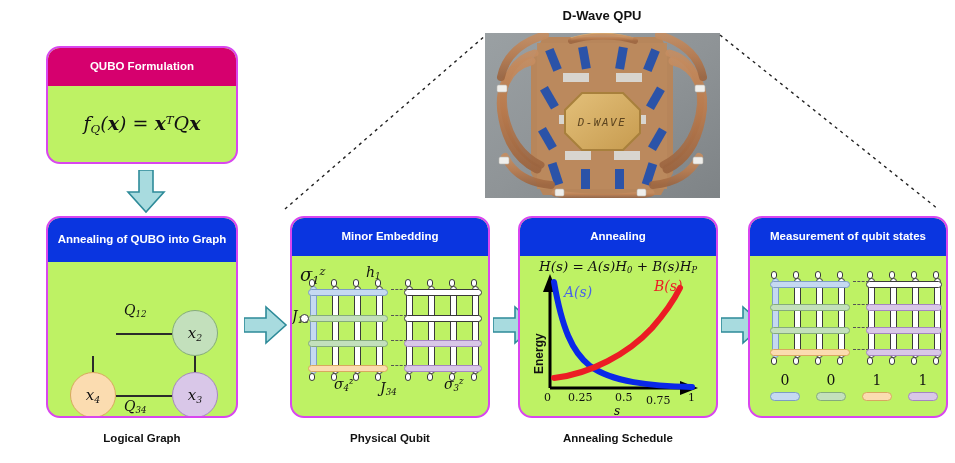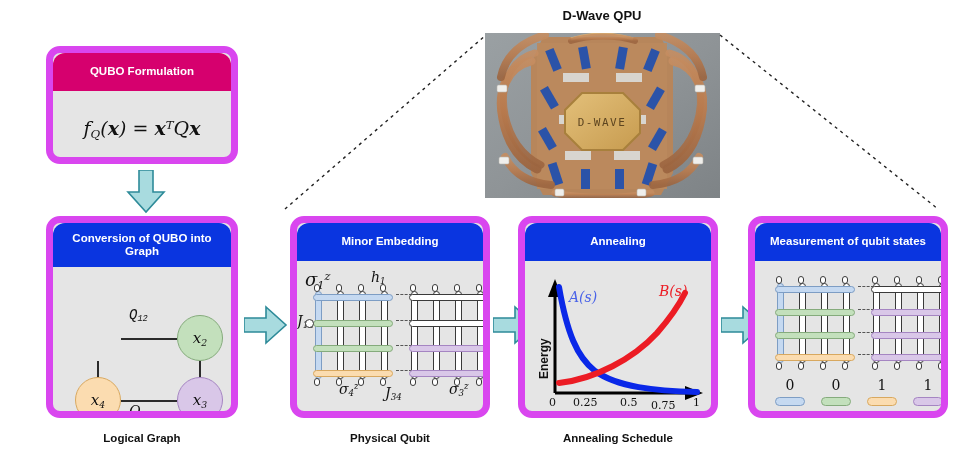--- a/index.html
+++ b/index.html
@@ -8,23 +8,23 @@
     width: 955px; height: 463px;
     background: #ffffff;
     font-family: "Liberation Sans", sans-serif;
     overflow: hidden;
   }
   #root { position: relative; width: 955px; height: 463px; }
 
   
   .panel {
     position: absolute;
-    border: 7px solid #d946ef;
+    border: 2px solid #d946ef;
     border-radius: 14px;
-    background: #e5e5e5;
+    background: #bef264;
     overflow: hidden;
   }
   .panel-head {
     height: 38px;
     display: flex; align-items: center; justify-content: center;
     text-align: center;
     color: #ffffff;
     font-weight: bold;
     font-size: 11.5px;
     line-height: 1.15;
@@ -123,21 +123,21 @@
     border-radius: 5px;
     border: 1px solid #666;
   }
 
   
   .qpu-title {
     position: absolute;
     font-weight: bold; font-size: 13px; color: #111;
     text-align: center;
   }
-  .qpu-img { position: absolute; overflow: hidden; background: #3b82f6; }
+  .qpu-img { position: absolute; overflow: hidden; background: #3b82f6; font-style: italic; }
   .dotline { position: absolute; }
 </style>
 </head>
 <body>
 
 <div id="root">
 
   <div class="qpu-title" style="left:512px; top:8px; width:180px;">D-Wave QPU</div>
 
   <div class="qpu-img" style="left:485px; top:33px; width:235px; height:165px;">
@@ -230,38 +230,38 @@
         <span>f</span><span class="sub">Q</span><span>(</span><span style="font-weight:bold;">x</span><span>) = </span><span style="font-weight:bold;">x</span><span class="sup">T</span><span>Q</span><span style="font-weight:bold;">x</span>
       </div>
     </div>
   </div>
 
   <svg class="arrow-d" style="left:126px; top:170px;" width="40" height="44">
     <polygon points="13,0 27,0 27,22 38,22 20,42 2,22 13,22" fill="#a8dbdf" stroke="#2e8b99" stroke-width="1.6"></polygon>
   </svg>
 
   <div class="panel" style="left:46px; top:216px; width:192px; height:202px;">
-    <div class="panel-head head-blue" style="height:44px;">Conversion of QUBO into Graph</div>
+    <div class="panel-head head-blue" style="height:44px;">Annealing of QUBO into Graph</div>
     <div class="panel-body" style="height:156px;">
       <div class="edge" style="left:68px; top:71px; width:56px; height:2px;"></div>
       <div class="edge" style="left:44px; top:94px; width:2px; height:40px;"></div>
       <div class="edge" style="left:146px; top:94px; width:2px; height:40px;"></div>
       <div class="edge" style="left:68px; top:133px; width:56px; height:2px;"></div>
 
       <div class="node" style="left:124px; top:48px; background:#c3e0bc; border:1.5px solid #85ab7c;">
         <span>x<span class="sub">2</span></span>
       </div>
       <div class="node" style="left:22px; top:110px; background:#fbdcb0; border:1.5px solid #d8a85f;">
         <span>x<span class="sub">4</span></span>
       </div>
       <div class="node" style="left:124px; top:110px; background:#d9c7e8; border:1.5px solid #a585c2;">
         <span>x<span class="sub">3</span></span>
       </div>
 
-      <div class="edgelbl" style="left:76px; top:40px;font-family:Liberation Mono, monospace;">Q<span class="sub">12</span></div>
+      <div class="edgelbl" style="left:76px; top:40px;">Q<span class="sub">12</span></div>
       <div class="edgelbl" style="left:76px; top:136px;">Q<span class="sub">34</span></div>
     </div>
   </div>
   <div class="caption" style="left:46px; top:432px; width:192px;">Logical Graph</div>
 
   <svg class="arrow-r" style="left:244px; top:305px;" width="44" height="40">
     <polygon points="0,13 22,13 22,2 42,20 22,38 22,27 0,27" fill="#a8dbdf" stroke="#2e8b99" stroke-width="1.6"></polygon>
   </svg>
 
   <div class="panel" style="left:290px; top:216px; width:200px; height:202px;">
@@ -334,20 +334,23 @@
   </div>
   <div class="caption" style="left:290px; top:432px; width:200px;">Physical Qubit</div>
 
   <svg class="arrow-r" style="left:493px; top:305px;" width="44" height="40">
     <polygon points="0,13 22,13 22,2 42,20 22,38 22,27 0,27" fill="#a8dbdf" stroke="#2e8b99" stroke-width="1.6"></polygon>
   </svg>
 
   <div class="panel" style="left:518px; top:216px; width:200px; height:202px;">
     <div class="panel-head head-blue">Annealing</div>
     <div class="panel-body" style="height:164px;">
+      <div class="formula" style="position:absolute; left:0; top:2px; width:100%; text-align:center; font-size:13.5px;">
+        H(s) = A(s)H<span class="sub">0</span> + B(s)H<span class="sub">P</span>
+      </div>
 
       <div class="ylabel" style="left:12px; top:118px;">Energy</div>
 
       <svg style="position:absolute; left:0; top:0;" width="200" height="164">
 
         <line x1="30" y1="132" x2="30" y2="28" stroke="#000" stroke-width="3"></line>
         <polygon points="30,18 23,36 37,36" fill="#000"></polygon>
 
         <line x1="30" y1="132" x2="168" y2="132" stroke="#000" stroke-width="3"></line>
         <polygon points="178,132 160,125 160,139" fill="#000"></polygon>

